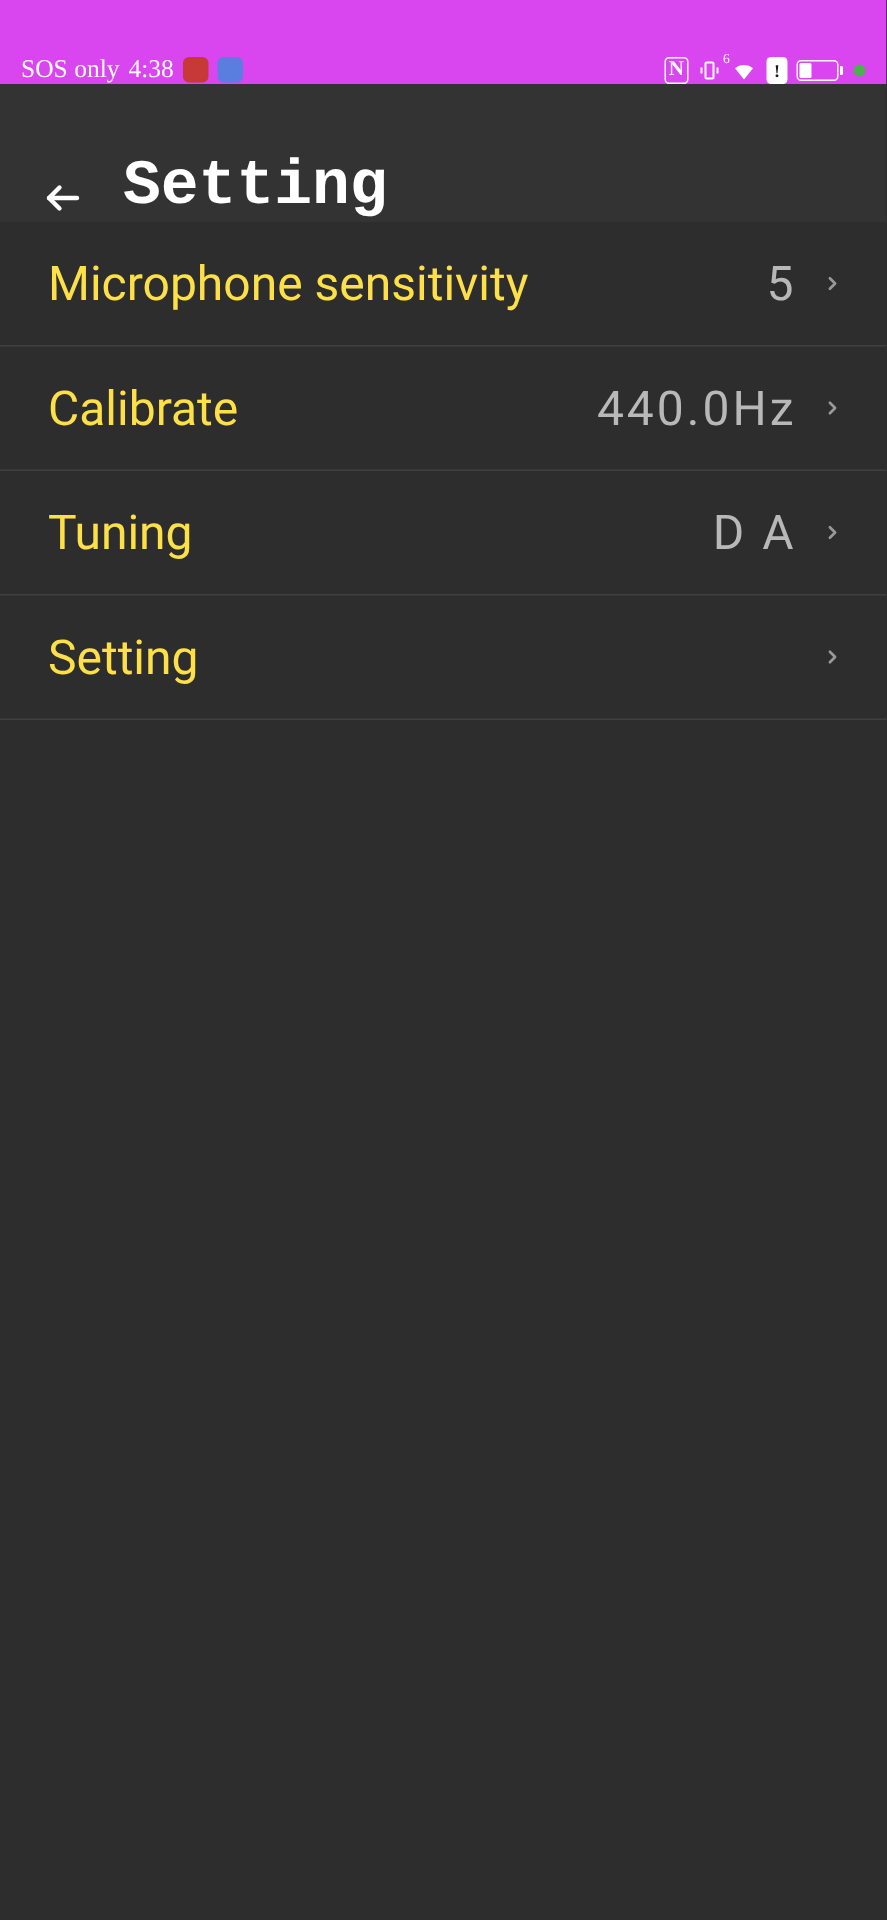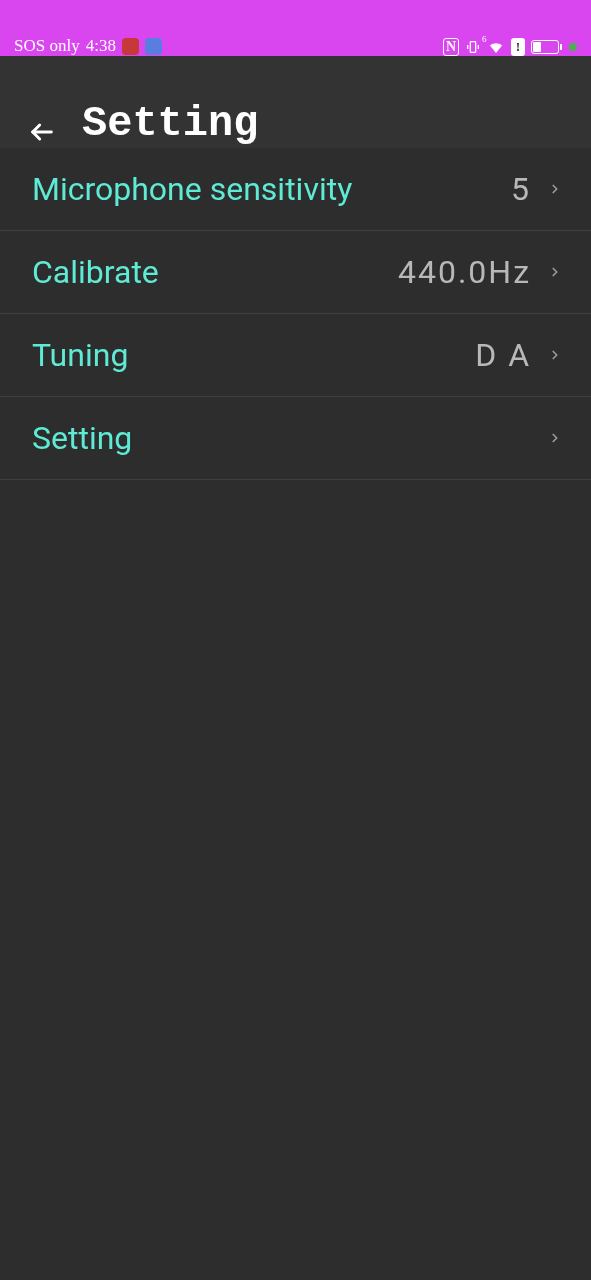--- a/index.html
+++ b/index.html
@@ -129,21 +129,21 @@
     .setting-row {
       display: flex;
       align-items: center;
       justify-content: space-between;
       padding: 22px 28px 22px 32px;
       border-bottom: 1px solid #404040;
       cursor: pointer;
     }
     .setting-label {
       font-size: 32px;
-      color: #5eead4;
+      color: #fde047;
       font-weight: 400;
     }
     .setting-right {
       display: flex;
       align-items: center;
       gap: 16px;
     }
     .setting-value {
       font-size: 32px;
       color: #b8b8b8;

